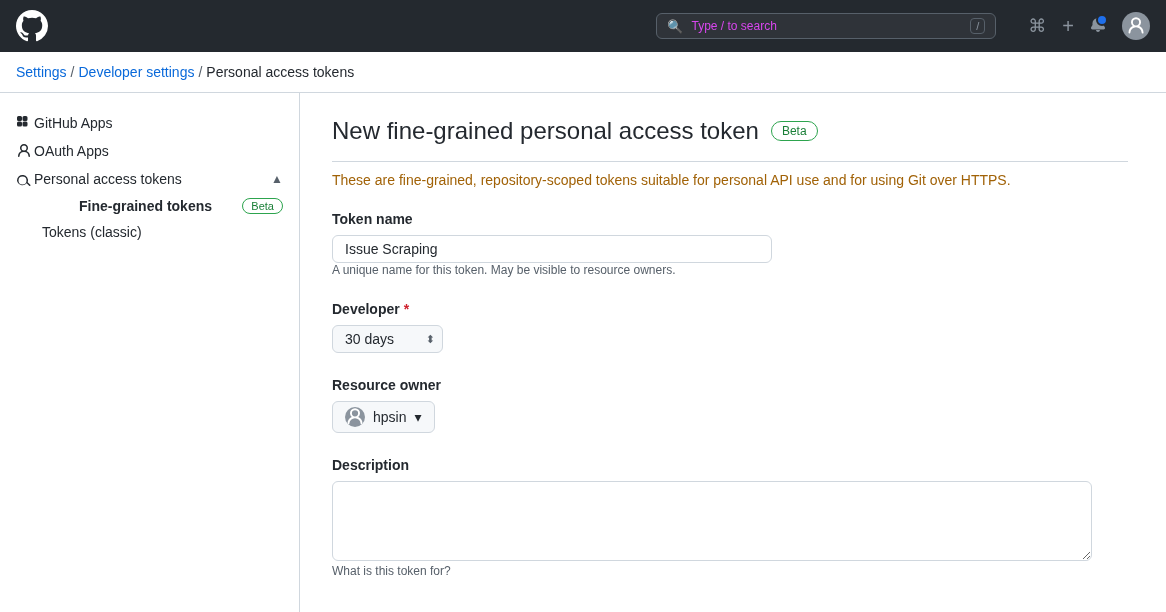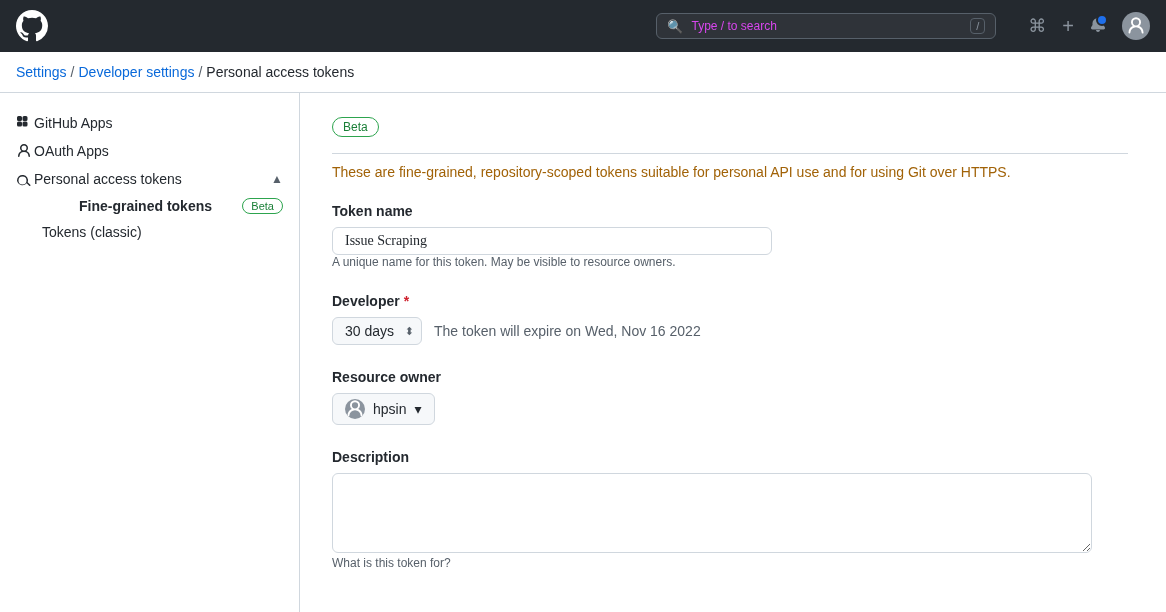--- a/index.html
+++ b/index.html
@@ -92,21 +92,21 @@
     .form-textarea {
       width: 100%; padding: 8px 12px; border: 1px solid #d0d7de; border-radius: 6px;
       font-size: 14px; color: #24292f; background: #fff; outline: none;
       resize: vertical; min-height: 80px; font-family: inherit;
     }
 
     
     .expiration-row { display: flex; align-items: center; gap: 12px; }
     .select-wrapper { position: relative; display: inline-block; }
     .form-select {
-      appearance: none; padding: 5px 16px 5px 12px; border: 1px solid #d0d7de; border-radius: 6px;
+      appearance: none; padding: 5px 37px 5px 12px; border: 1px solid #d0d7de; border-radius: 6px;
       font-size: 14px; color: #24292f; background: #f6f8fa; cursor: pointer; outline: none;
       font-family: inherit;
     }
     .select-chevron {
       position: absolute; right: 8px; top: 50%; transform: translateY(-50%);
       pointer-events: none; color: #57606a; font-size: 11px;
     }
     .expiration-note { font-size: 14px; color: #57606a; }
 
     
@@ -193,48 +193,48 @@
       </div>
       <div class="sidebar-sub-item">
         <span class="sidebar-label">Tokens (classic)</span>
       </div>
     </div>
   </aside>
 
   <main class="main">
 
     <div class="page-title-row">
+      <h1 class="page-title">New fine-grained personal access token</h1>
       <span class="beta-badge">Beta</span>
     </div>
 
     <p class="page-description">These are fine-grained, repository-scoped tokens suitable for personal API use and for using Git over HTTPS.</p>
 
     <div class="form-section">
       <div class="form-label">Token name</div>
-      <input class="form-input" type="text" value="Issue Scraping" style="max-width: 440px; font-family: Liberation Serif, serif;">
+      <input class="form-input" type="text" value="Issue Scraping" style="max-width: 440px;">
       <div class="form-hint">A unique name for this token. May be visible to resource owners.</div>
     </div>
 
     <div class="form-section">
       <div class="form-label">
         <span>Developer</span>
         <span class="required">*</span>
       </div>
       <div class="expiration-row">
         <div class="select-wrapper">
           <select class="form-select">
             <option>7 days</option>
             <option selected="">30 days</option>
             <option>60 days</option>
             <option>90 days</option>
             <option>Custom...</option>
           </select>
           <span class="select-chevron">⬍</span>
         </div>
-        <span class="expiration-note">The token will expire on Wed, Nov 16 2022</span>
       </div>
     </div>
 
     <div class="form-section">
       <div class="form-label">Resource owner</div>
       <button class="owner-btn">
         <div class="owner-avatar">
           <svg viewBox="0 0 16 16" xmlns="http://www.w3.org/2000/svg">
             <path fill-rule="evenodd" d="M10.5 5a2.5 2.5 0 11-5 0 2.5 2.5 0 015 0zm.061 3.073a4 4 0 10-5.123 0 6.004 6.004 0 00-3.431 5.142.75.75 0 001.498.07 4.5 4.5 0 018.99 0 .75.75 0 101.498-.07 6.005 6.005 0 00-3.432-5.142z"></path>
           </svg>

